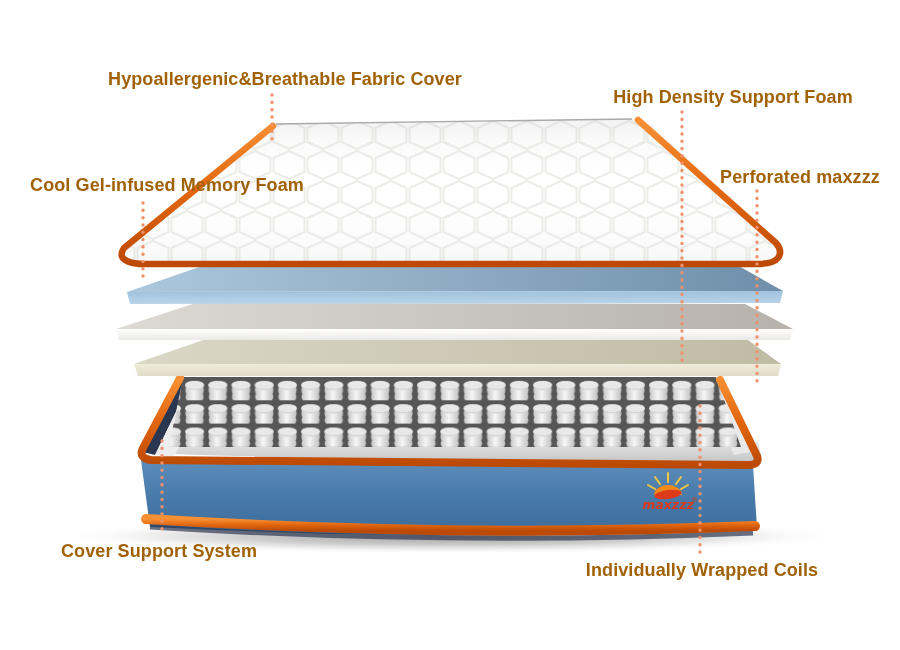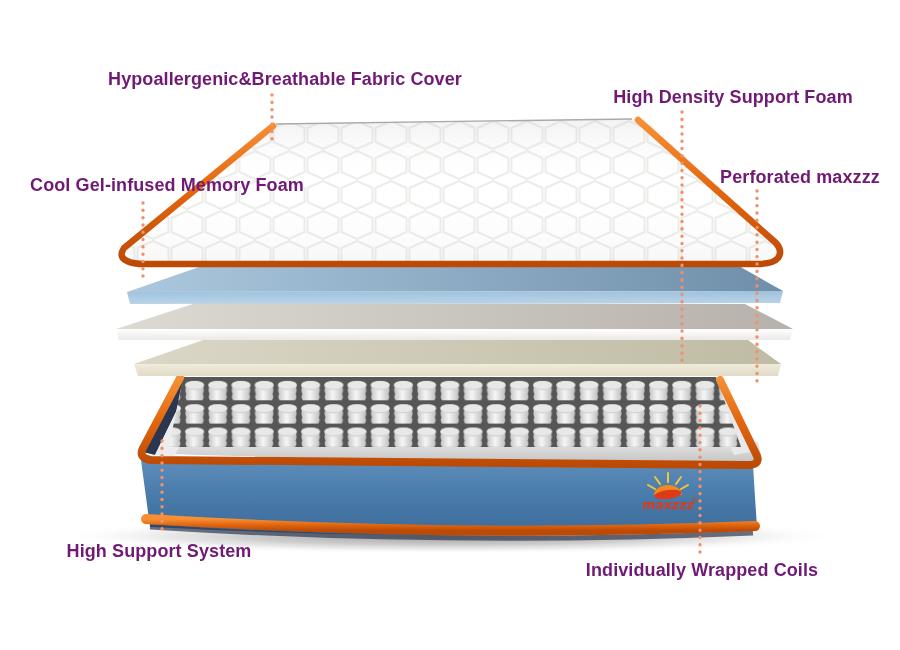--- a/index.html
+++ b/index.html
@@ -2,21 +2,21 @@
 <html><head>
 <meta charset="utf-8">
 <style>
   html,body{margin:0;padding:0;background:#ffffff;}
   .stage{
     position:relative;width:900px;height:650px;overflow:hidden;
     background:#ffffff;font-family:"Liberation Sans",sans-serif;
   }
   .stage svg{position:absolute;left:0;top:0;}
   .label{
-    position:absolute;color:#701a75;font-weight:bold;font-size:18px;
+    position:absolute;color:#a16207;font-weight:bold;font-size:18px;
     line-height:22px;text-align:center;letter-spacing:0.1px;white-space:nowrap;
   }
   .label.two-line{line-height:24px;white-space:normal;}
 </style>
 </head>
 <body>
 
 <div class="stage">
 
   <svg width="900" height="650" viewBox="0 0 900 650">
@@ -151,18 +151,18 @@
 
   <div class="label" style="left:90px;top:68px;width:390px;">Hypoallergenic&amp;Breathable Fabric Cover</div>
 
   <div class="label" style="left:600px;top:86px;width:266px;">High Density Support Foam</div>
 
   <div class="label" style="left:16px;top:174px;width:302px;">Cool Gel-infused Memory Foam</div>
 
   <div class="label" style="left:711px;top:166px;width:178px;">Perforated maxzzz</div>
 
   <div class="label two-line" style="left:20px;top:539px;width:278px;">
-    <span style="display:block;">High Support System</span>
+    <span style="display:block;">Cover Support System</span>
   </div>
 
   <div class="label" style="left:573px;top:559px;width:258px;">Individually Wrapped Coils</div>
 
 </div>
 
 </body></html>

